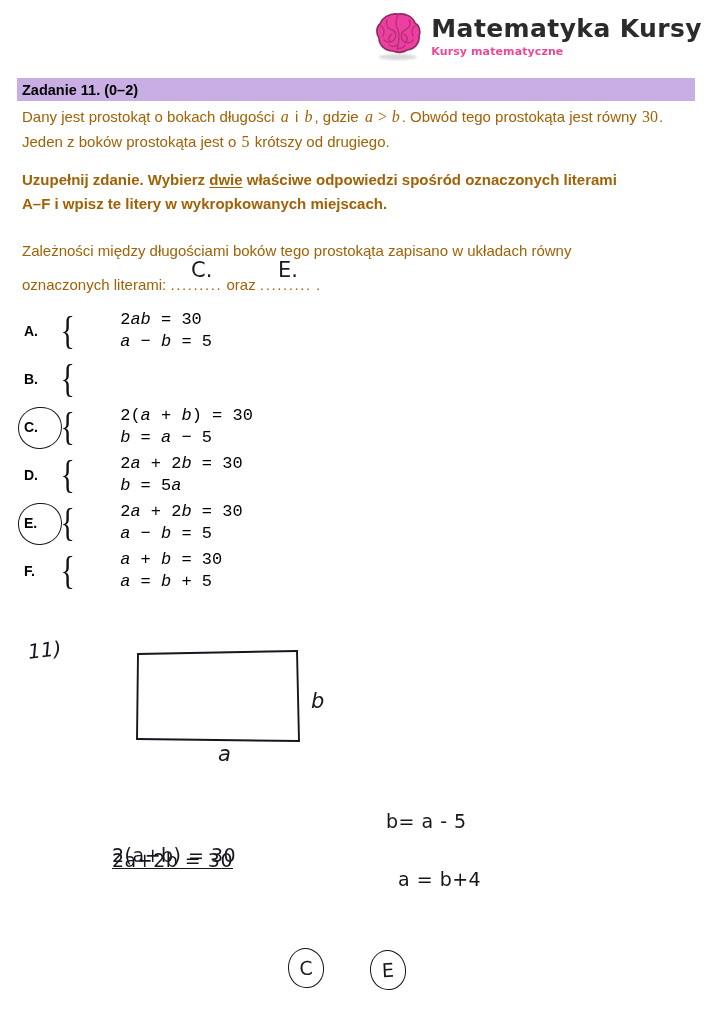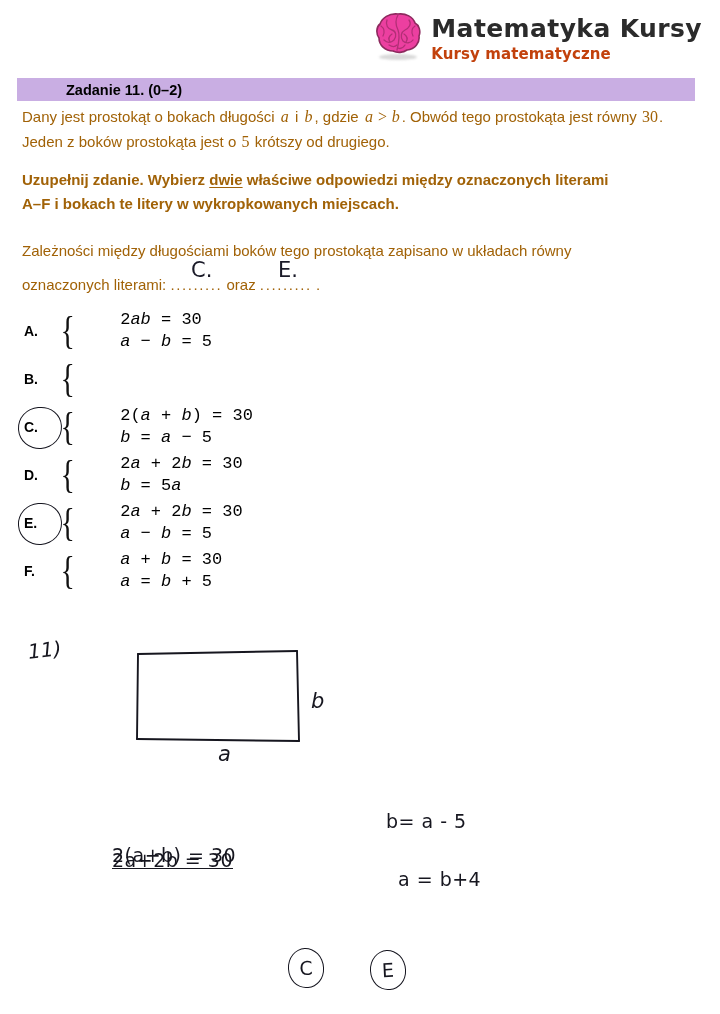--- a/index.html
+++ b/index.html
@@ -44,23 +44,23 @@
   .logo-text { padding-top: 4px; }
   .logo-title {
     font-size: 25px;
     font-weight: bold;
     letter-spacing: 0.4px;
     color: #2b2b2b;
     line-height: 1.05;
     font-family: "DejaVu Sans", sans-serif;
   }
   .logo-sub {
-    font-size: 15px;
-    font-weight: bold;
-    color: #c2410c;
+    font-size: 11px;
+    font-weight: bold;
+    color: #ec4899;
     margin-top: 3px;
     letter-spacing: 0.1px;
     font-family: "DejaVu Sans", sans-serif;
   }
 
   
   .task-bar {
     position: absolute;
     left: 17px;
     top: 78px;
@@ -68,21 +68,20 @@
     height: 23px;
     background: #c9aee3;
     display: flex;
     align-items: center;
   }
   .task-bar-label {
     font-size: 14.5px;
     font-weight: bold;
     padding-left: 5px;
     color: #000;
-    margin-left: 44px;
   }
 
   
   .prose {
     position: absolute;
     left: 22px;
     width: 660px;
     font-size: 15px;
     line-height: 25px;
     color: #a16207;
@@ -277,22 +276,22 @@
   <span class="mvar">a &gt; b</span><span>. Obwód tego prostokąta jest</span>
   <span>równy</span>
   <span class="num">30</span><span>. Jeden z boków prostokąta jest o</span>
   <span class="num">5</span>
   <span>krótszy od drugiego.</span>
 </div>
 
 <div class="prose p-instr">
   <span>Uzupełnij zdanie. Wybierz</span>
   <u>dwie</u>
-  <span>właściwe odpowiedzi między oznaczonych literami</span><br>
-  <span>A–F i bokach te litery w wykropkowanych miejscach.</span>
+  <span>właściwe odpowiedzi spośród oznaczonych literami</span><br>
+  <span>A–F i wpisz te litery w wykropkowanych miejscach.</span>
 </div>
 
 <div class="prose p-dep">Zależności między długościami boków tego prostokąta zapisano w układach równy</div>
 
 <div class="prose p-blank">
   <span>oznaczonych literami:</span>
   <span class="dots">.........</span>
   <span>oraz</span>
   <span class="dots">.........</span>
   <span>.</span>

